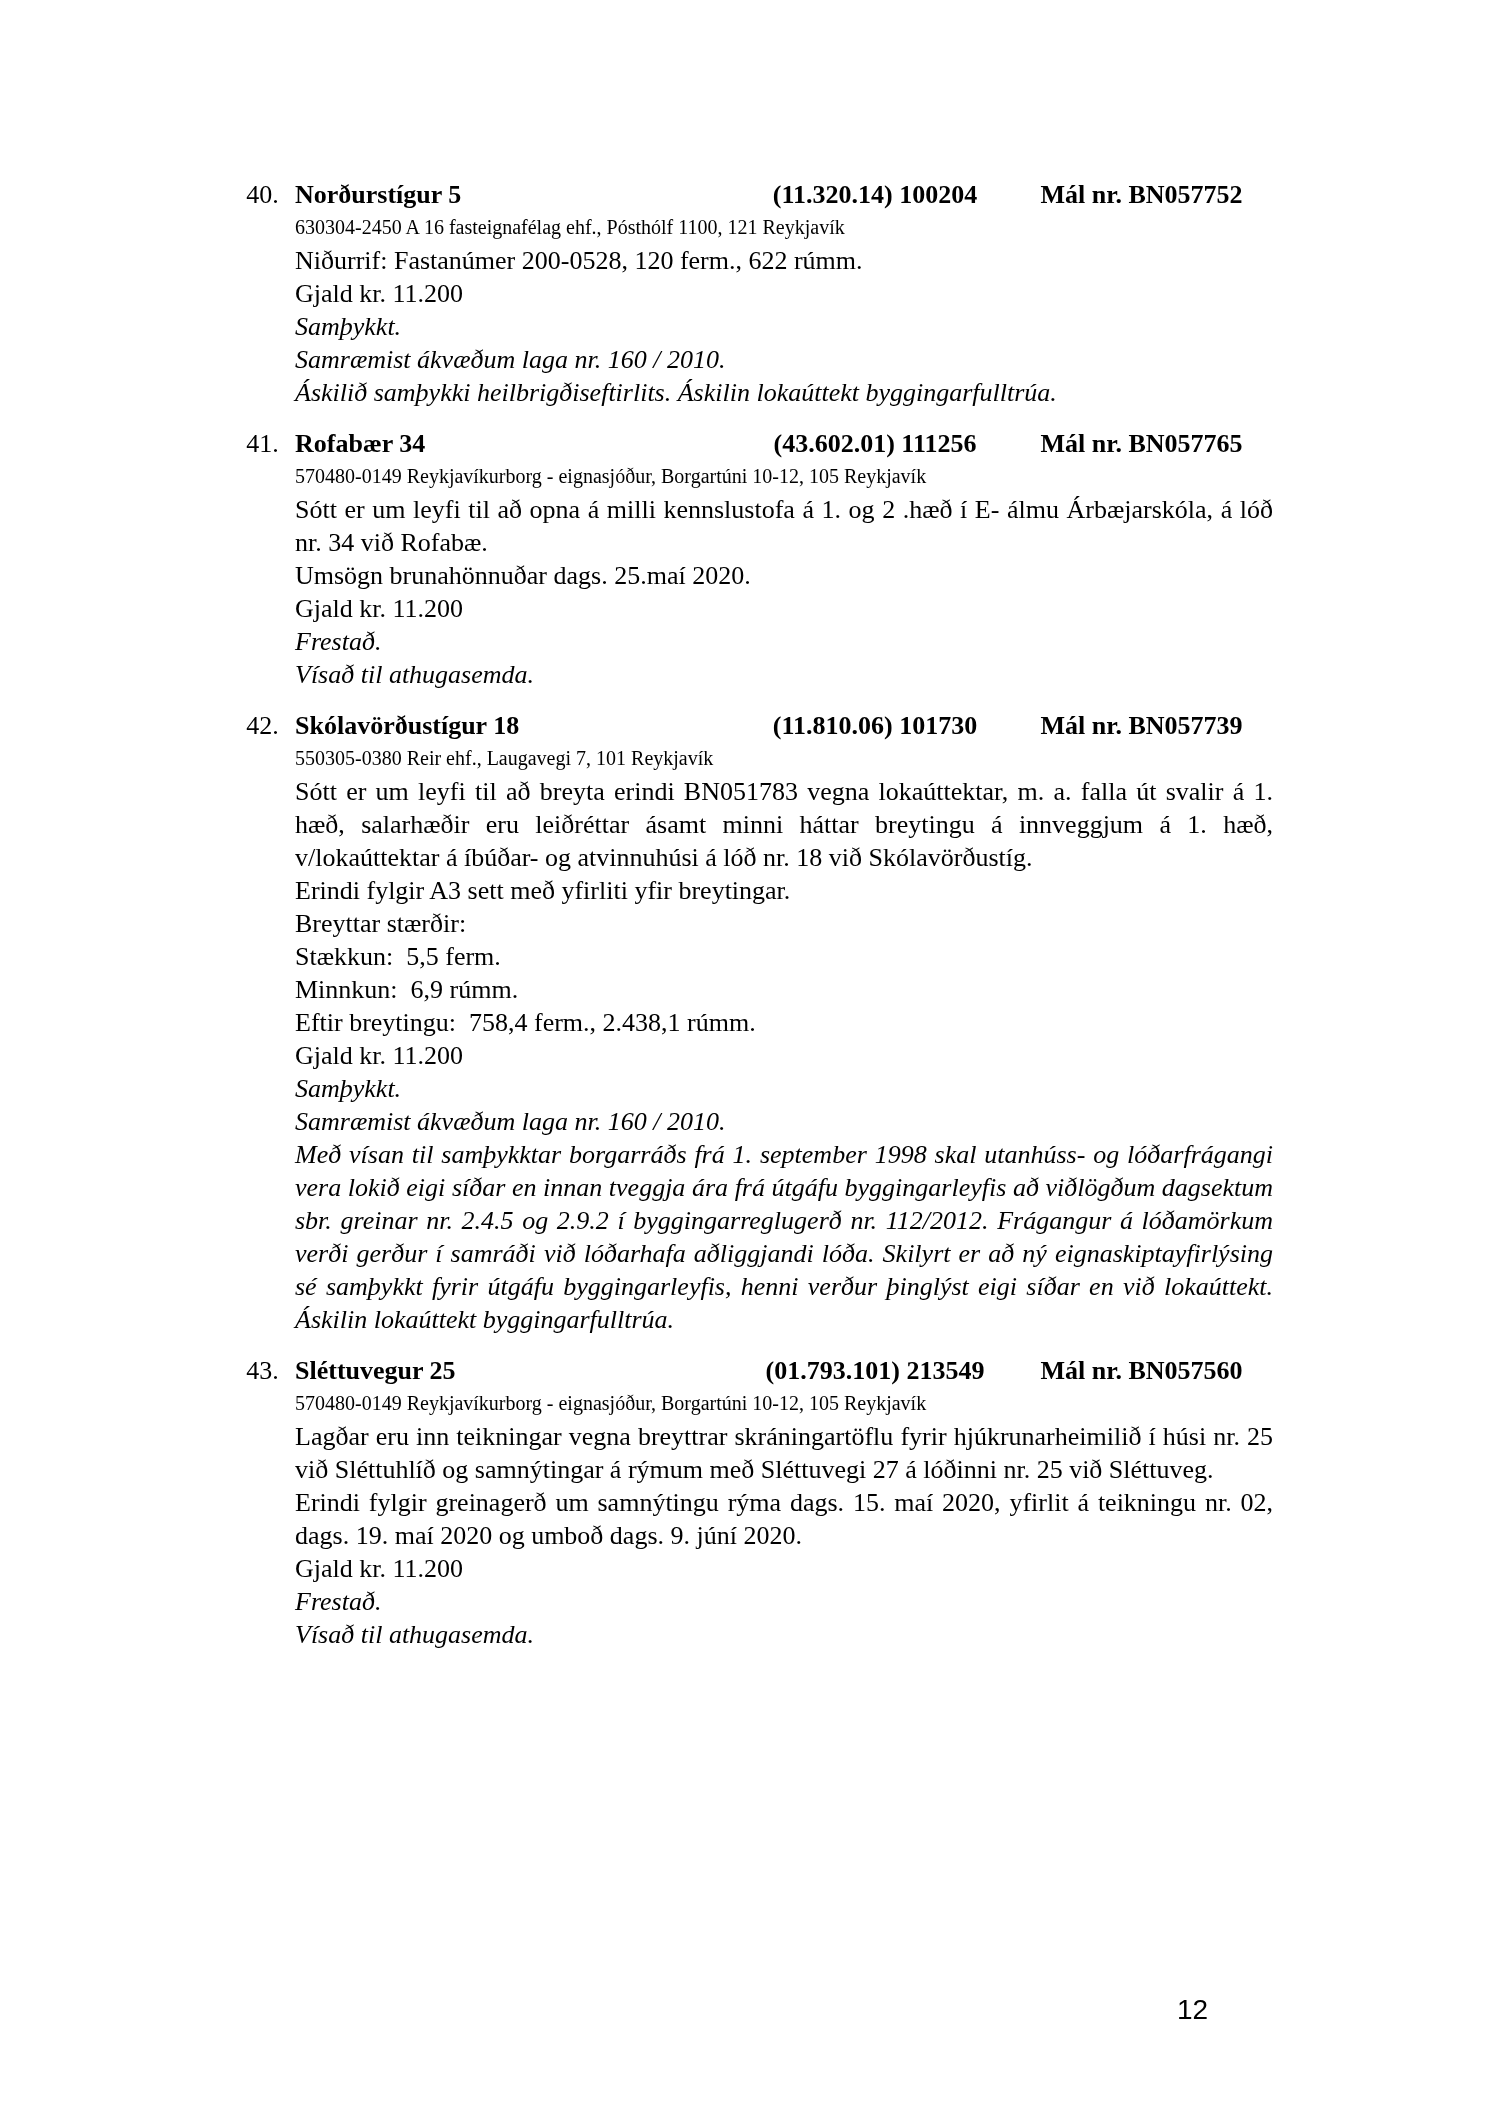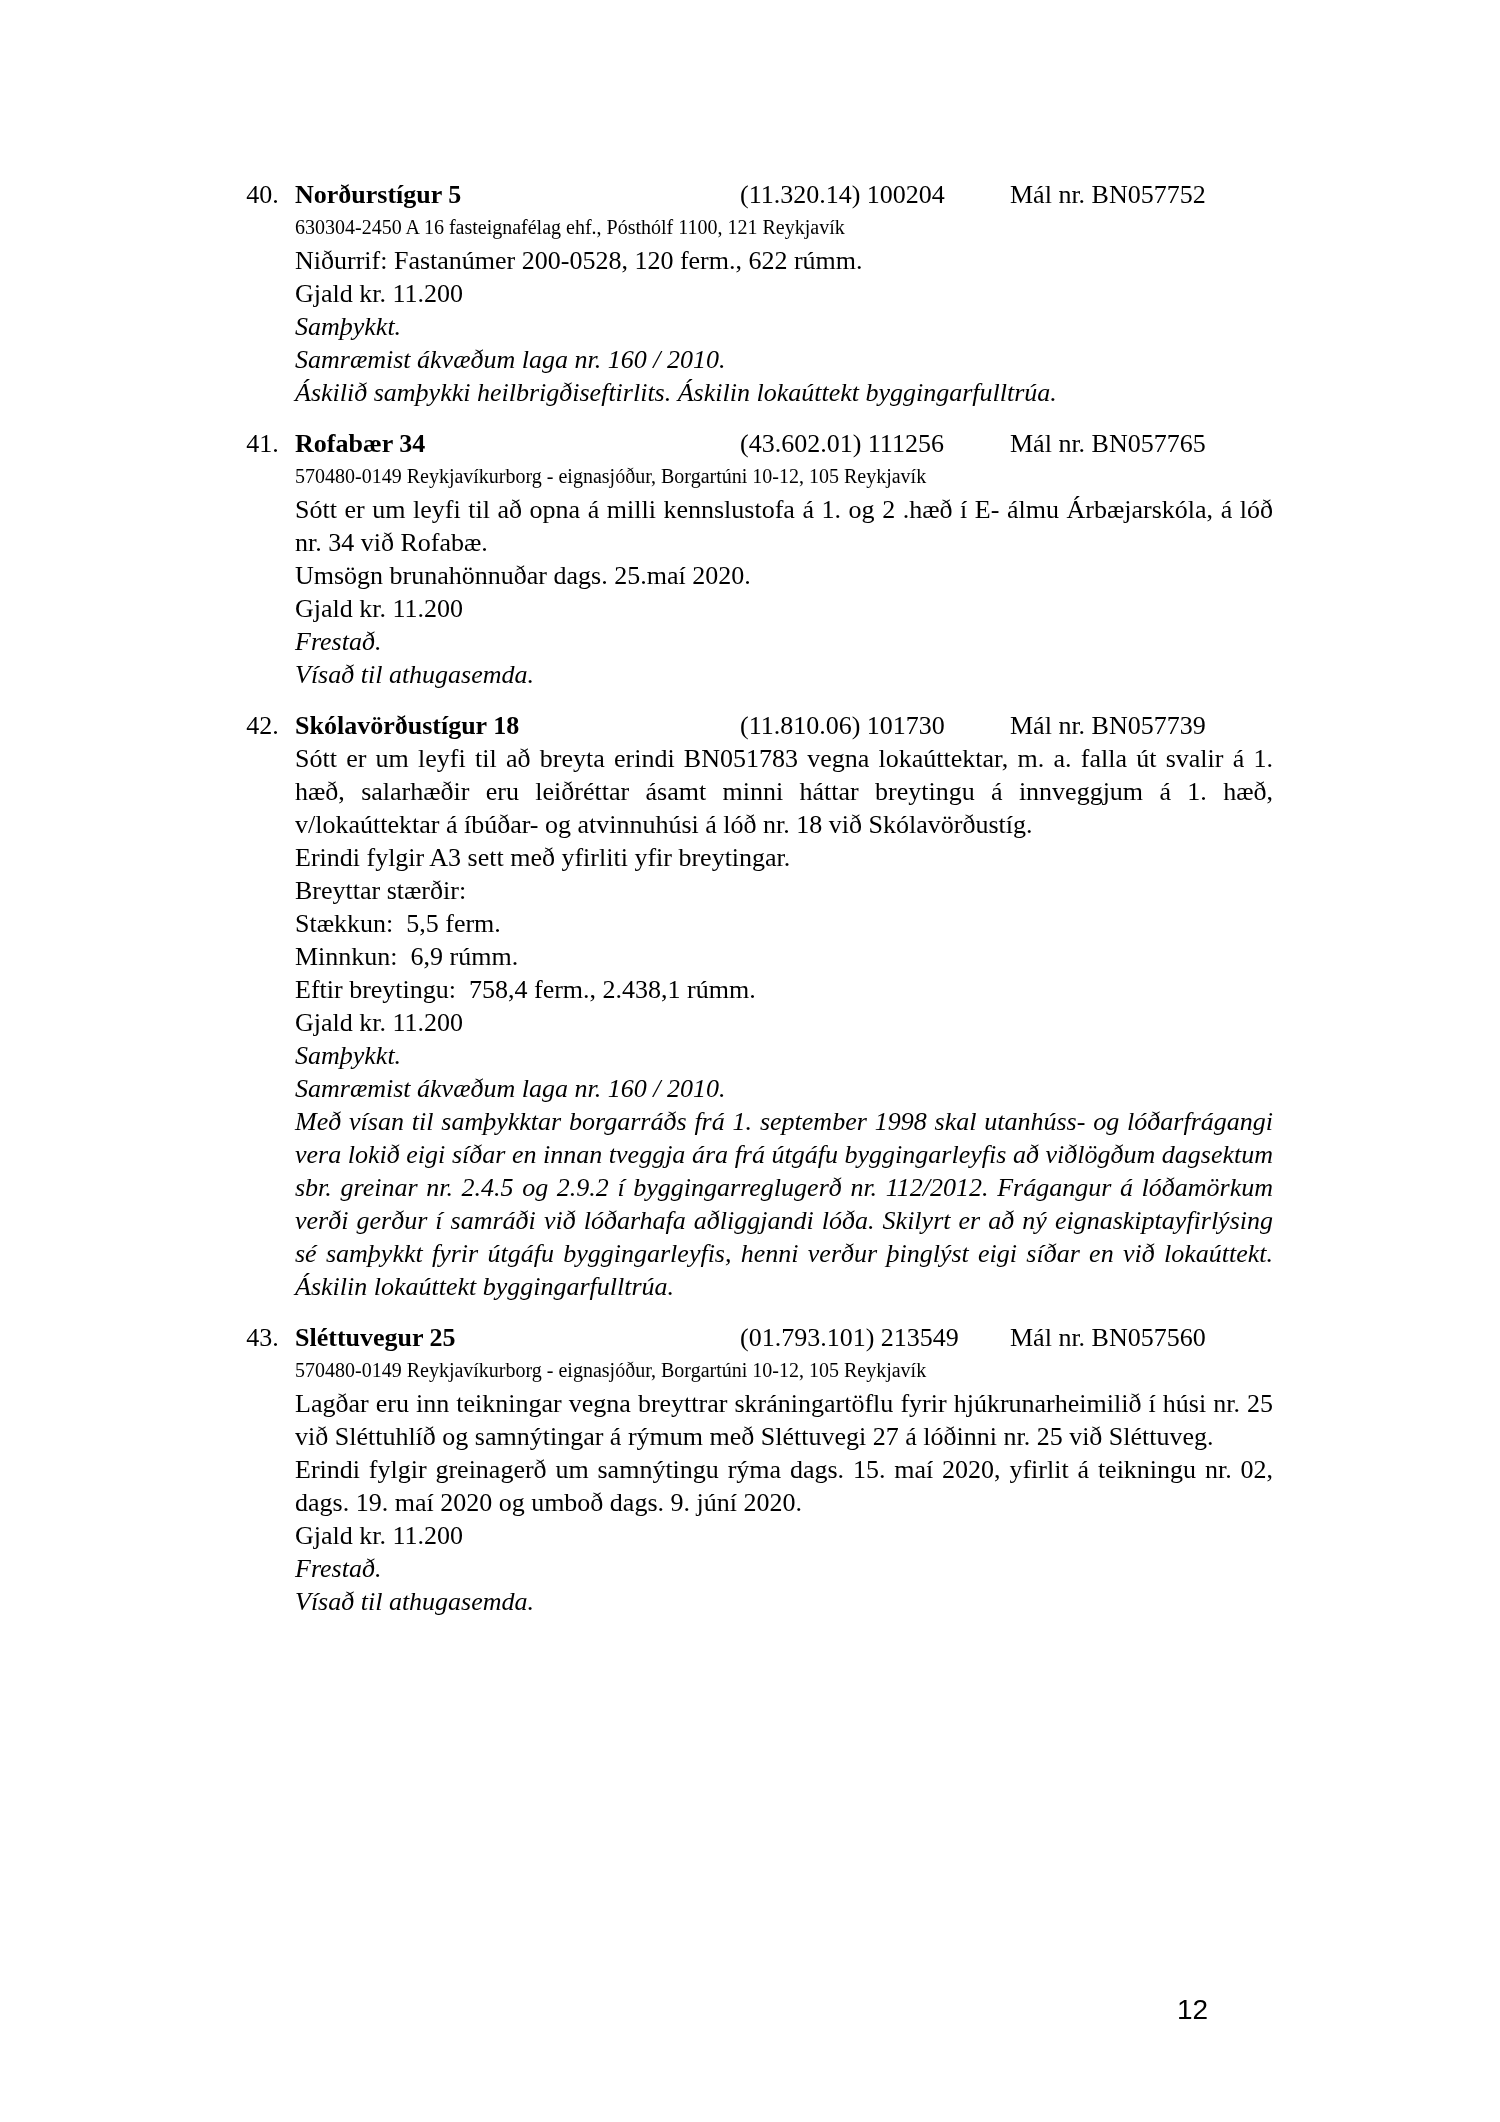--- a/index.html
+++ b/index.html
@@ -33,22 +33,23 @@
     align-items: baseline;
   }
   .num {
     font-weight: normal;
     text-align: center;
   }
   .addr {
     font-weight: bold;
   }
   .code, .case {
-    font-weight: normal;
+    font-weight: bold;
     white-space: nowrap;
+    text-align: center;
   }
   .body {
     margin-left: 65px;
     width: 978px;
   }
   .owner {
     font-size: 20px;
     line-height: 33px;
     white-space: nowrap;
   }
@@ -113,20 +114,21 @@
     </div>
 
     <div class="item">
       <div class="head">
         <span class="num">42.</span>
         <span class="addr">Skólavörðustígur 18</span>
         <span class="code">(11.810.06) 101730</span>
         <span class="case">Mál nr. BN057739</span>
       </div>
       <div class="body">
+        <div class="owner">550305-0380 Reir ehf., Laugavegi 7, 101 Reykjavík</div>
         <p class="just">Sótt er um leyfi til að breyta erindi BN051783 vegna lokaúttektar, m. a. falla út svalir á 1. hæð, salarhæðir eru leiðréttar ásamt minni háttar breytingu á innveggjum á 1. hæð, v/lokaúttektar á íbúðar- og atvinnuhúsi á lóð nr. 18 við Skólavörðustíg.</p>
         <p>Erindi fylgir A3 sett með yfirliti yfir breytingar.</p>
         <p>Breyttar stærðir:</p>
         <p>Stækkun:  5,5 ferm.</p>
         <p>Minnkun:  6,9 rúmm.</p>
         <p>Eftir breytingu:  758,4 ferm., 2.438,1 rúmm.</p>
         <p>Gjald kr. 11.200</p>
         <p class="it">Samþykkt.</p>
         <p class="it">Samræmist ákvæðum laga nr. 160 / 2010.</p>
         <p class="it just">Með vísan til samþykktar borgarráðs frá 1. september 1998 skal utanhúss- og lóðarfrágangi vera lokið eigi síðar en innan tveggja ára frá útgáfu byggingarleyfis að viðlögðum dagsektum sbr. greinar nr. 2.4.5 og 2.9.2 í byggingarreglugerð nr. 112/2012. Frágangur á lóðamörkum verði gerður í samráði við lóðarhafa aðliggjandi lóða. Skilyrt er að ný eignaskiptayfirlýsing sé samþykkt fyrir útgáfu byggingarleyfis, henni verður þinglýst eigi síðar en við lokaúttekt. Áskilin lokaúttekt byggingarfulltrúa.</p>

